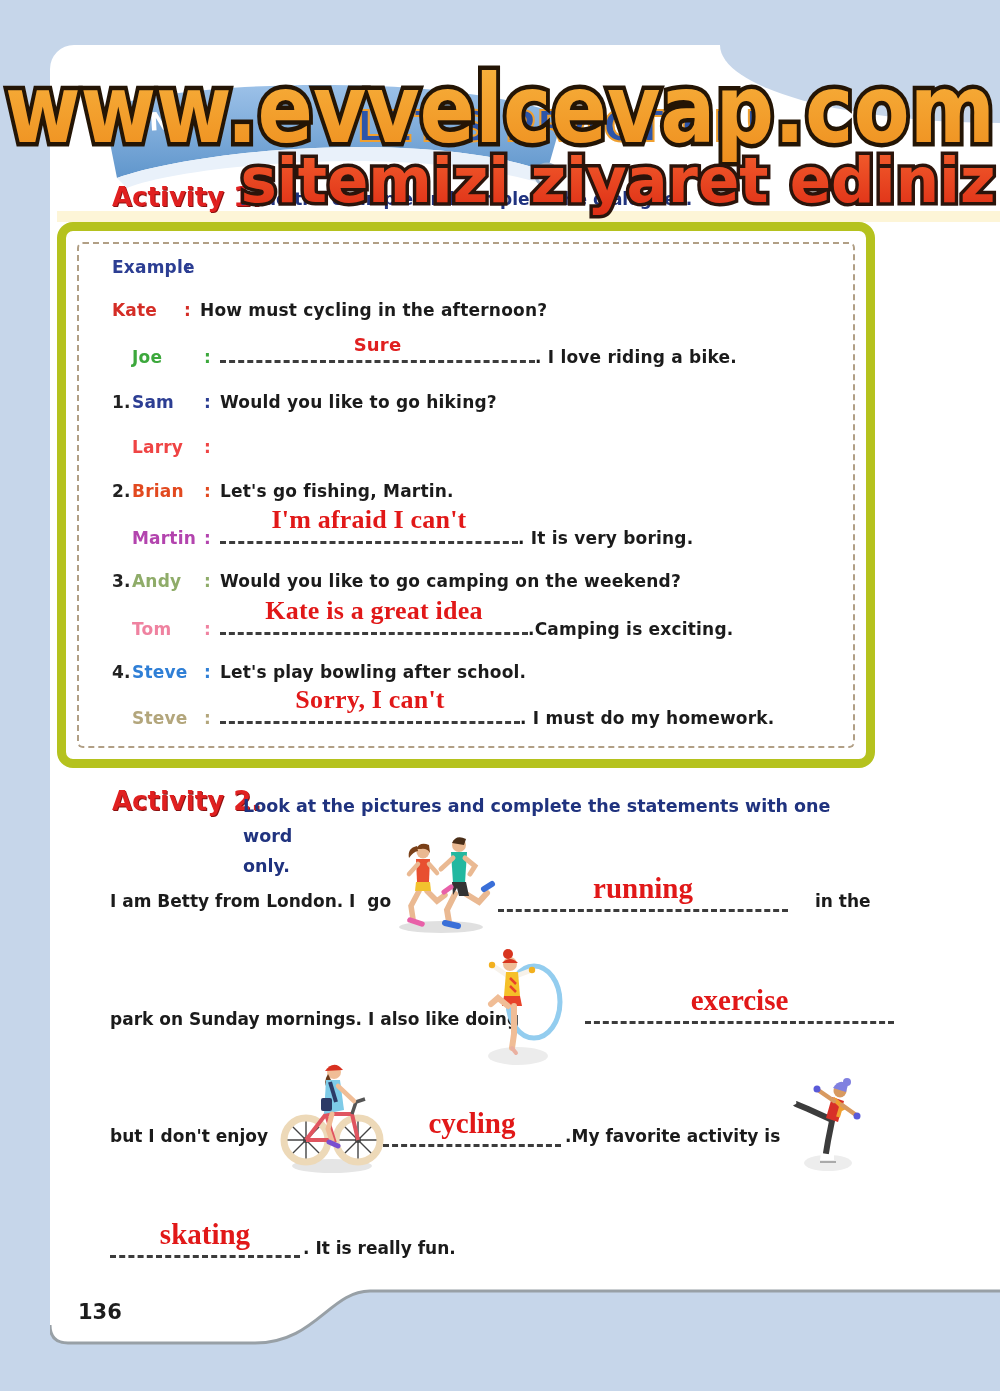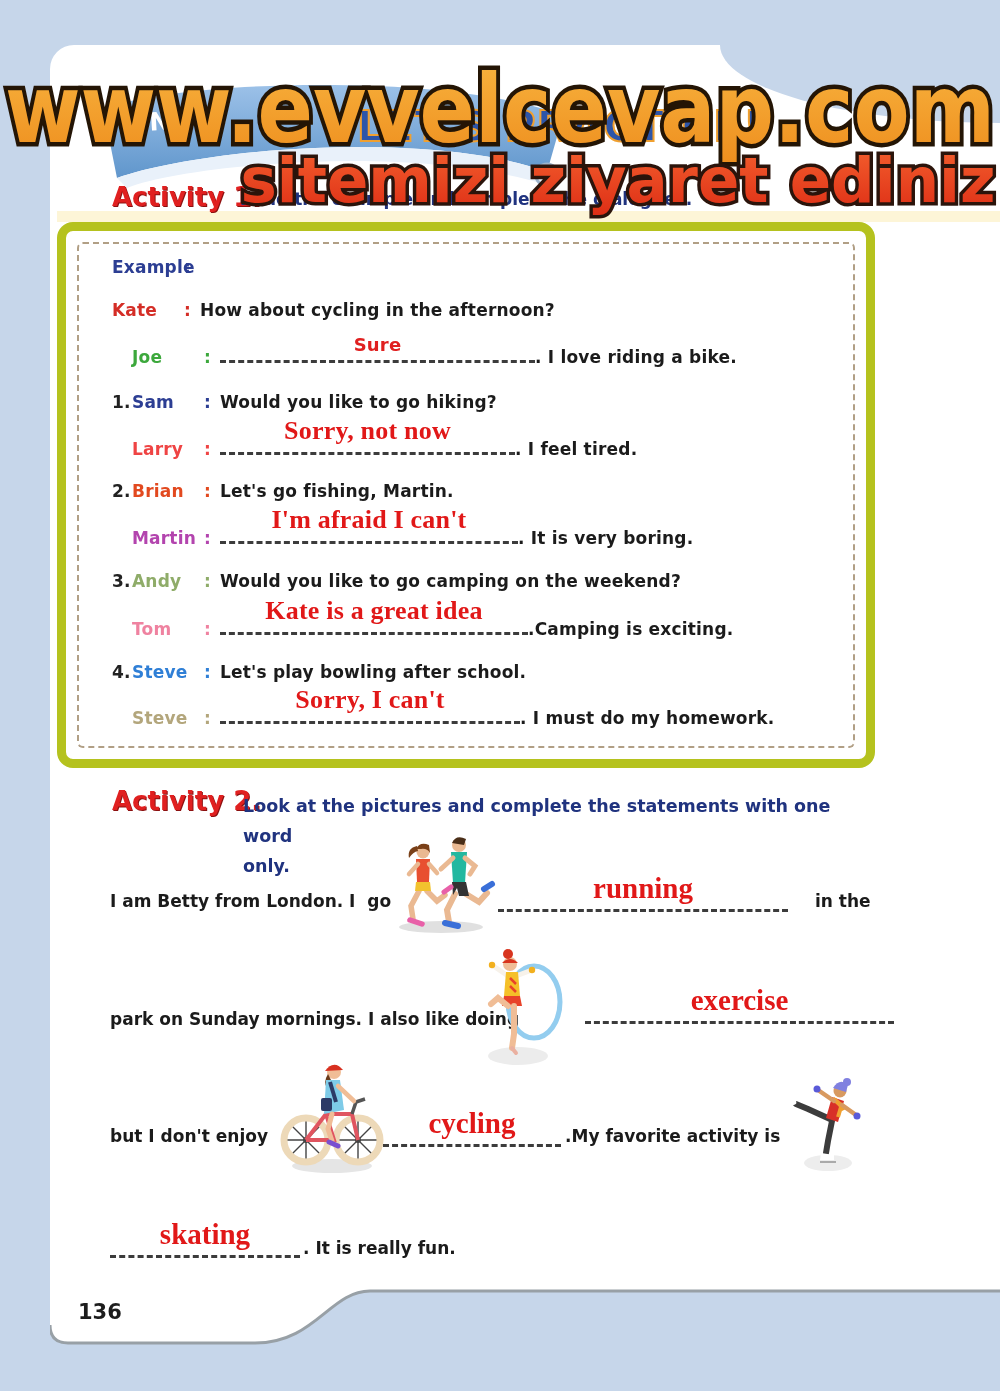--- a/index.html
+++ b/index.html
@@ -159,42 +159,41 @@
     <span class="dlg-num"></span>
     <span class="dlg-name n-example">Example</span>
     <span class="dlg-colon n-example">:</span>
     <span class="dlg-content"></span>
   </div>
 
   <div class="dlg-row flush" style="top:69px">
     <span class="dlg-num"></span>
     <span class="dlg-name n-kate">Kate</span>
     <span class="dlg-colon n-kate">:</span>
-    <span class="dlg-content">How about cycling in the afternoon?</span>
+    <span class="dlg-content">How must cycling in the afternoon?</span>
   </div>
 
   <div class="dlg-row" style="top:114px">
     <span class="dlg-num"></span>
     <span class="dlg-name n-joe">Joe</span>
     <span class="dlg-colon n-joe">:</span>
     <span class="dlg-content"><span class="blank" style="width:315px"><span class="answer answer-print">Sure</span></span><span>. I love riding a bike.</span></span>
   </div>
 
   <div class="dlg-row" style="top:161px">
     <span class="dlg-num">1.</span>
     <span class="dlg-name n-sam">Sam</span>
     <span class="dlg-colon n-sam">:</span>
     <span class="dlg-content">Would you like to go hiking?</span>
   </div>
 
   <div class="dlg-row" style="top:206px">
     <span class="dlg-num"></span>
     <span class="dlg-name n-larry">Larry</span>
     <span class="dlg-colon n-larry">:</span>
-    <span class="dlg-content"><span class="blank" style="width:295px"><span class="answer">Sorry, not now</span></span><span>. I feel tired.</span></span>
   </div>
 
   <div class="dlg-row" style="top:250px">
     <span class="dlg-num">2.</span>
     <span class="dlg-name n-brian">Brian</span>
     <span class="dlg-colon n-brian">:</span>
     <span class="dlg-content">Let's go fishing, Martin.</span>
   </div>
 
   <div class="dlg-row" style="top:295px">

